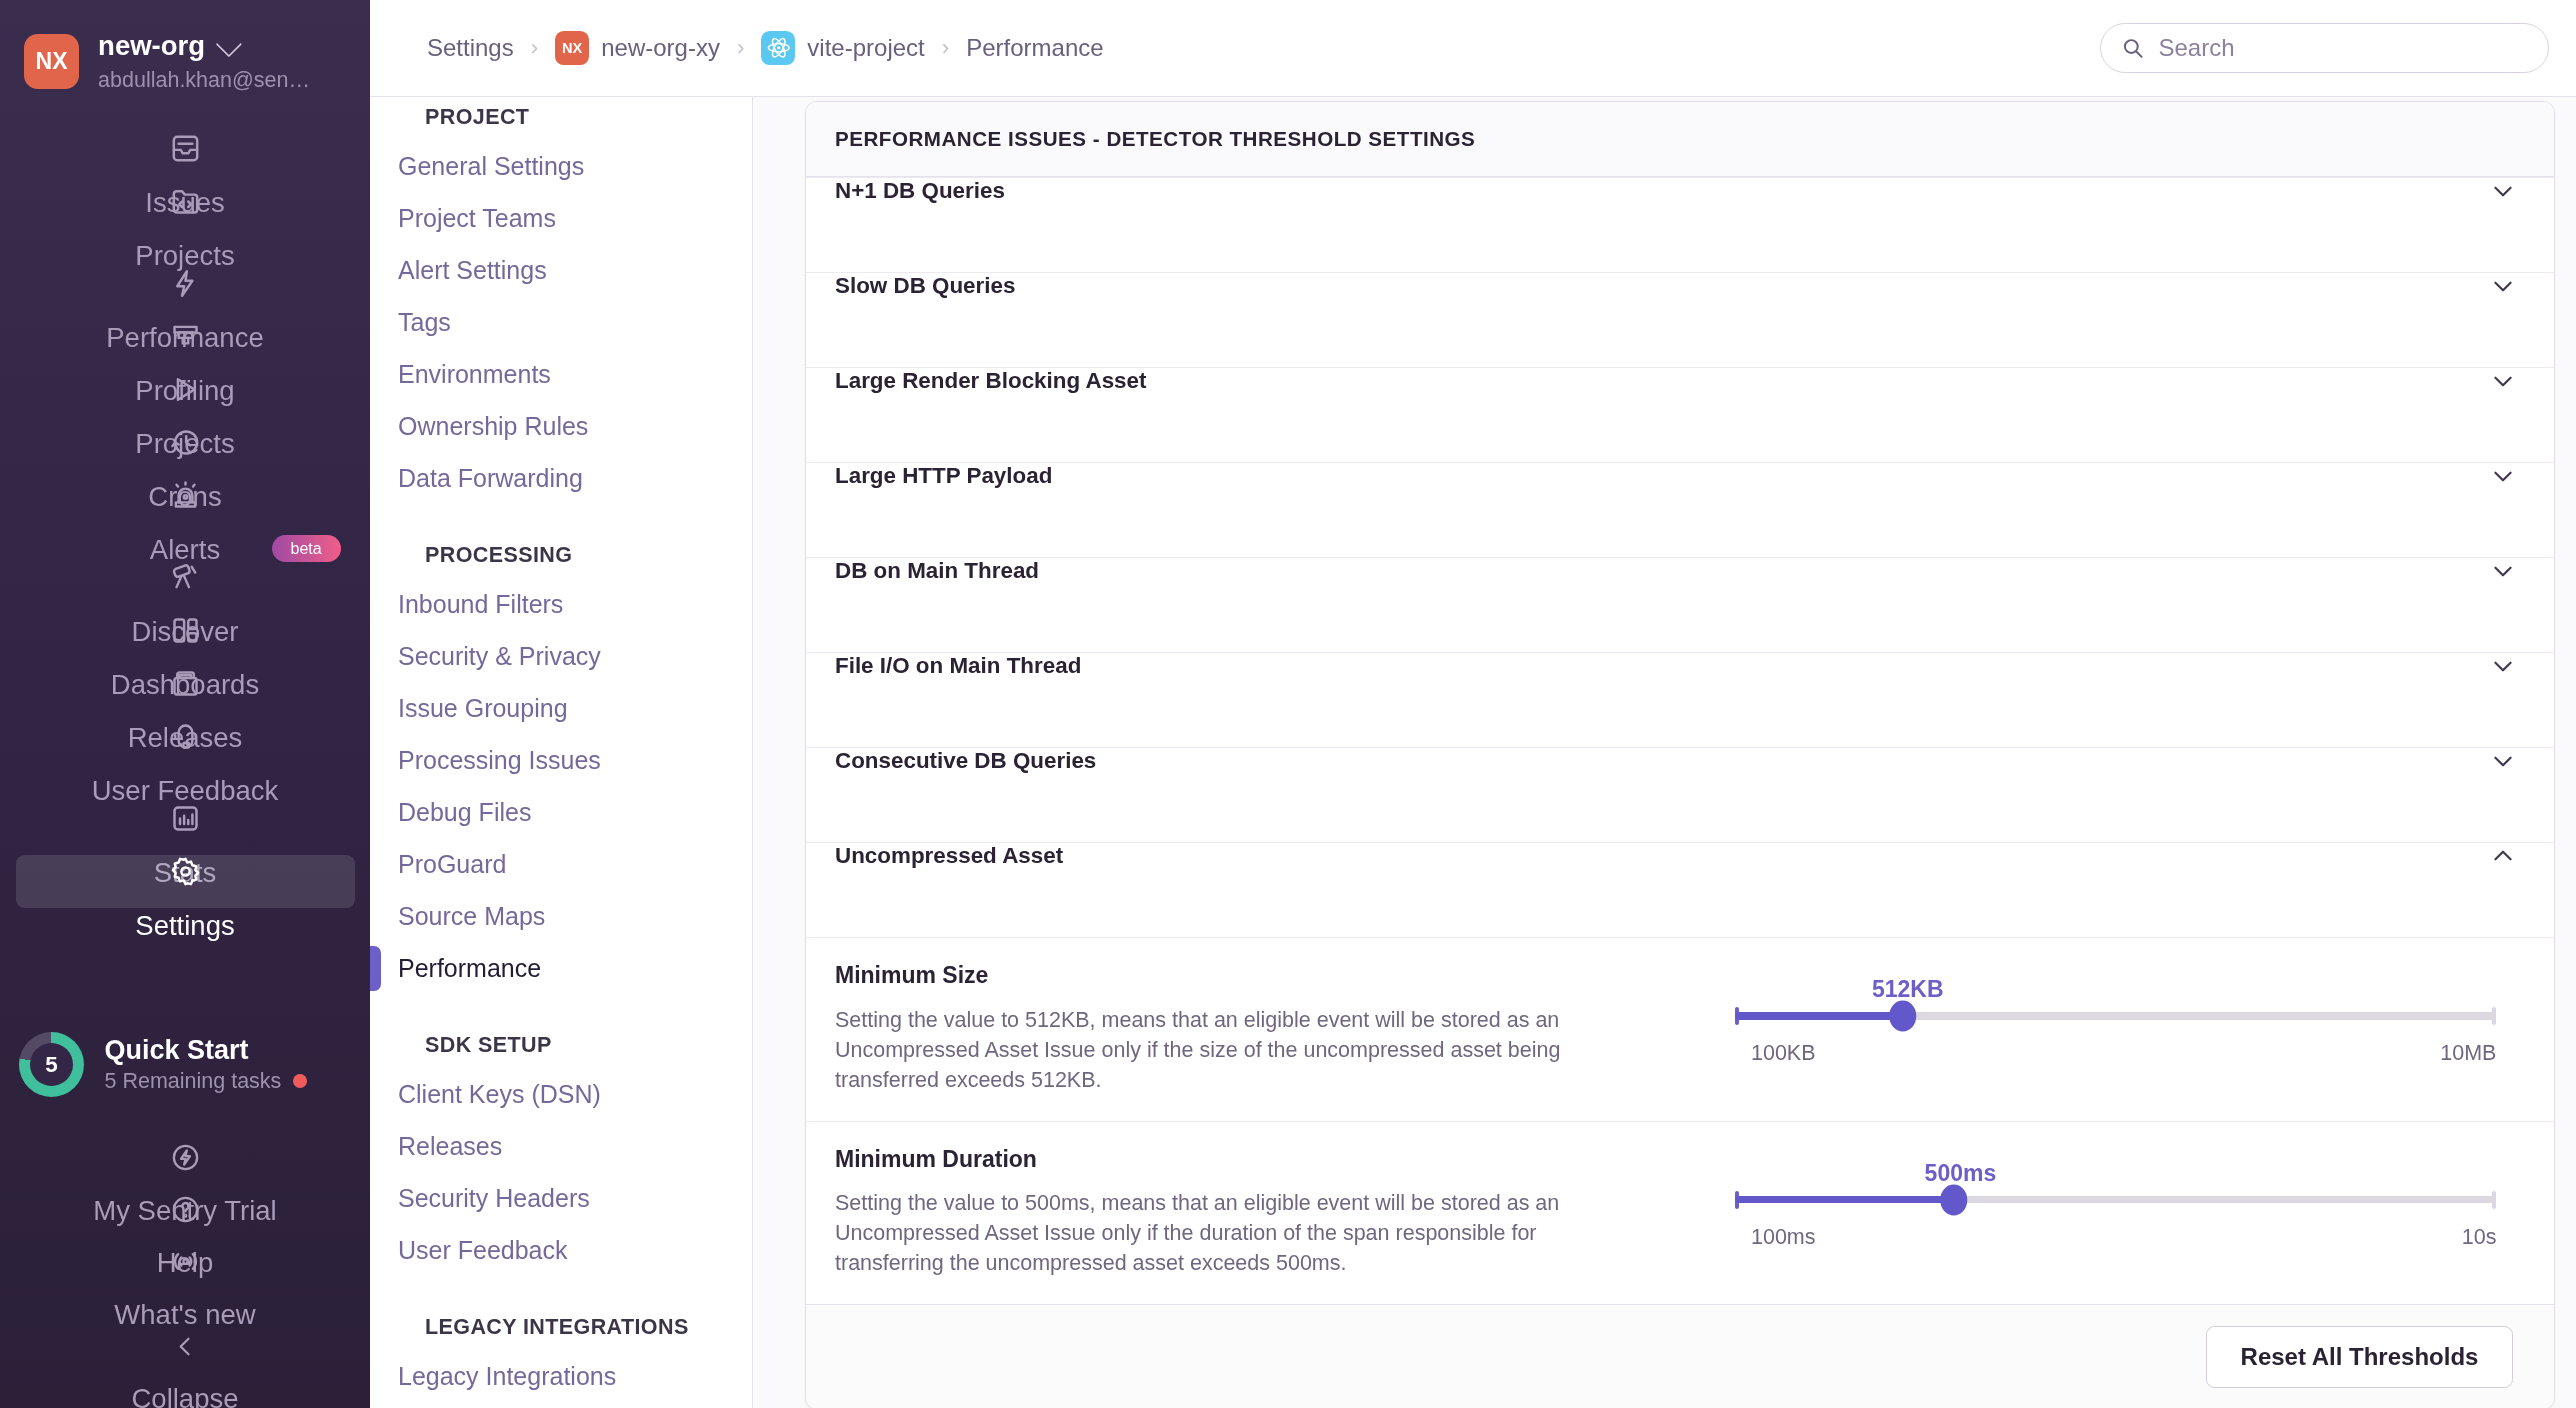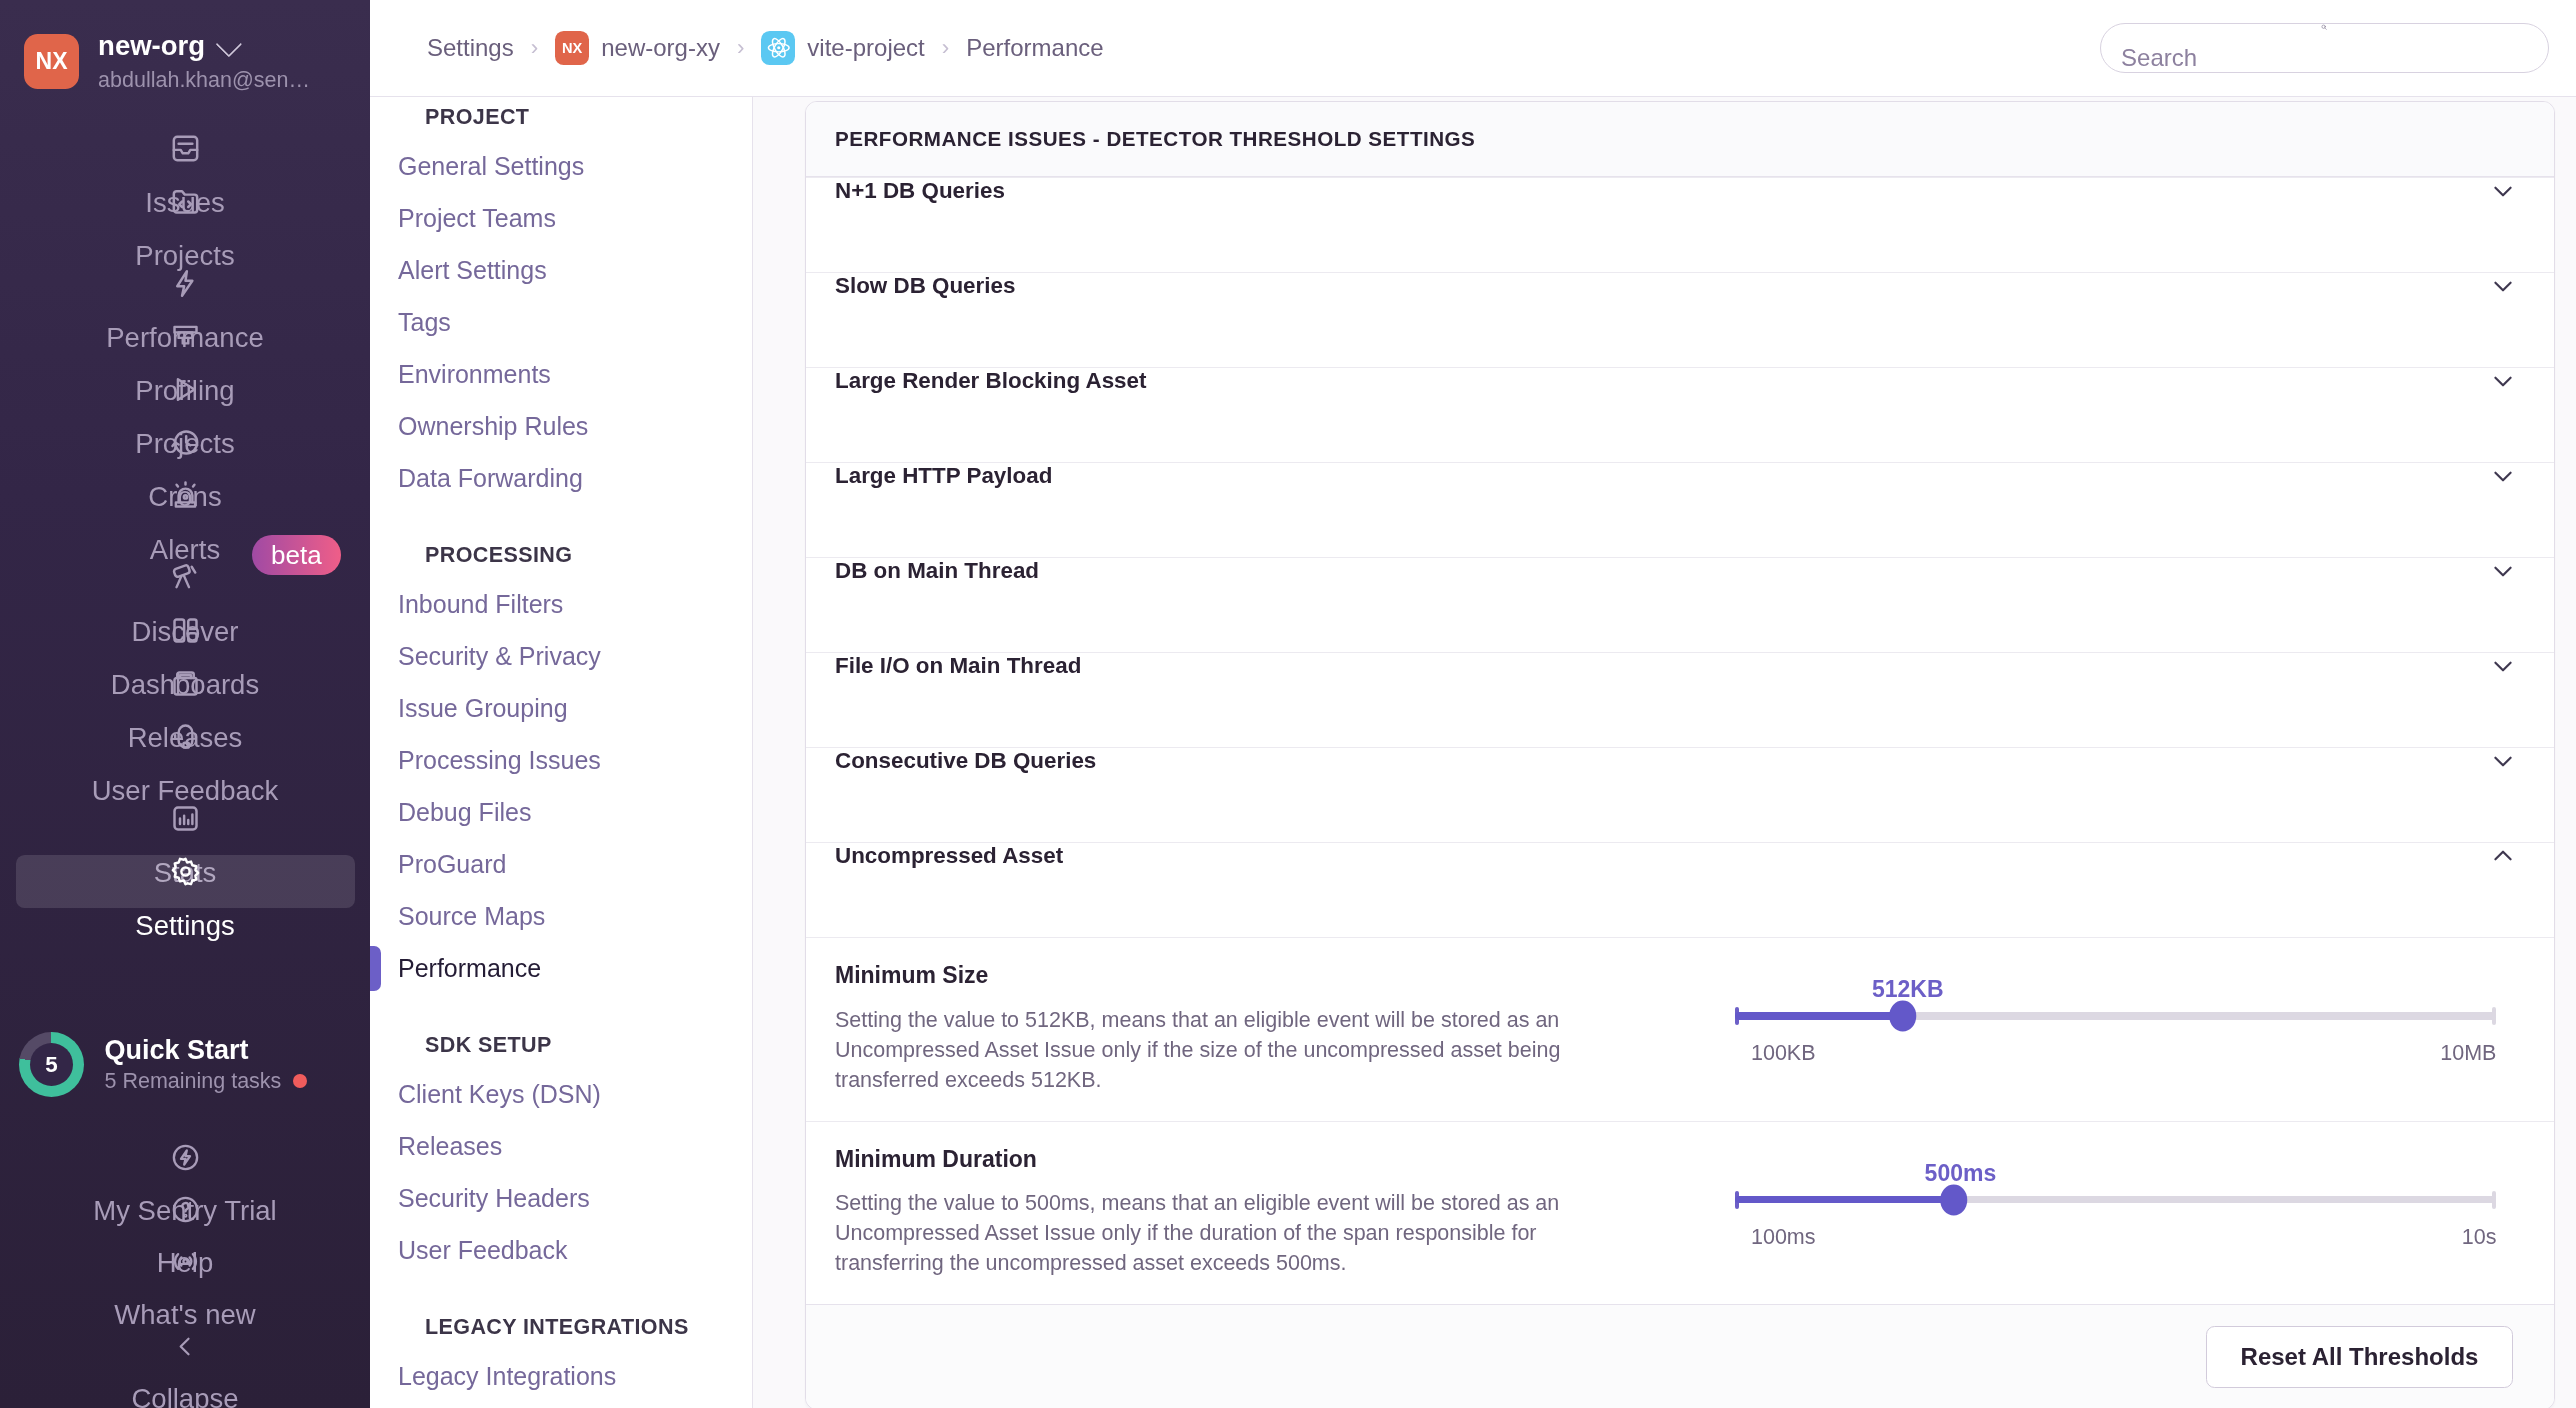--- a/index.html
+++ b/index.html
@@ -21,21 +21,21 @@
     transform:rotate(45deg) translateY(-3.4px); border-radius:1.7px; }
   .nav { margin-top:38px; display:flex; flex-direction:column; }
   .nav-item { display:flex; align-items:center; gap:22.4px; height:53px; padding:0 13.8px; border-radius:8.6px;
     font-size:27.5px; color:#a89cb8; cursor:pointer;flex-direction:column; }
   .nav-item .ic { width:34px; min-width:34px; height:34px; display:flex; align-items:center; justify-content:center; }
   .nav-item svg { stroke:#a89cb8; fill:none; stroke-width:1.8; stroke-linecap:round; stroke-linejoin:round; }
   .nav-item.active { background:rgba(255,255,255,0.12); color:#fff; }
   .nav-item.active svg { stroke:#fff; }
   .gap-lg { margin-top:29px; }
   .badge-beta { margin-left:auto; background:linear-gradient(90deg,#a04aa4,#ef5e88); color:#fff;
-    font-size:26px; padding:4.3px 19px; border-radius:859px; }
+    font-size:16px; padding:4.3px 19px; border-radius:859px; }
   .sidebar-bottom { margin-top:auto; }
   .quickstart { display:flex; align-items:center; gap:20.6px; padding-left:3.4px; margin-bottom:45px; cursor:pointer; }
   .qs-ring { width:65px; height:65px; border-radius:50%;
     background:conic-gradient(#3fbf9c 0 78%, #554a66 78% 100%); position:relative;
     display:flex; align-items:center; justify-content:center; }
   .qs-ring-inner { width:43px; height:43px; border-radius:50%; background:#332647; color:#fff;
     font-size:22.4px; font-weight:700; display:flex; align-items:center; justify-content:center; }
   .qs-text .qs-title { color:#fff; font-size:27px; font-weight:700; }
   .qs-sub { color:#9d92ad; font-size:21.5px; margin-top:2.6px; display:flex; align-items:center; gap:12px; }
   .red-dot { width:13.8px; height:13.8px; border-radius:50%; background:#f05c5c; display:inline-block; }
@@ -48,21 +48,21 @@
     display:flex; align-items:center; padding:0 27.5px 0 57px; }
   .crumbs { display:flex; align-items:center; gap:17px; font-size:24px; color:#6a5f7c; }
   .crumb { cursor:pointer; }
   .crumb-sep { color:#c6bfd2; font-size:22.4px; }
   .crumb-badge { width:34px; height:34px; border-radius:8.6px; background:#e0654a; color:#fff;
     font-size:14.6px; font-weight:700; display:flex; align-items:center; justify-content:center; }
   .crumb-react { width:34px; height:34px; border-radius:8.6px; background:#5bc8f2;
     display:flex; align-items:center; justify-content:center; }
   .crumb-item { display:flex; align-items:center; gap:12px; cursor:pointer; }
   .search-pill { margin-left:auto; width:449px; height:50px; border:1.7px solid #d8d2e0; border-radius:26px;
-    display:flex; align-items:center; gap:13.8px; padding:0 20.6px; background:#fff; color:#8d819f;flex-direction:column; }
+    display:flex; align-items:center; gap:13.8px; padding:0 20.6px; background:#fff; color:#8d819f; }
   .search-pill input { border:none; outline:none; font-size:24px; color:#564b68; width:100%;
     font-family:inherit; background:transparent; }
   .search-pill input::placeholder { color:#8d819f; }
 
   .content-row { flex:1; display:flex; min-height:0; }
 
   
   .snav { width:383px; min-width:383px; background:#fff; border-right:0.9px solid #e6e2ec;
     padding:5.2px 0 0 0; position:relative; overflow:hidden; }
   .snav-title { font-size:21.5px; font-weight:700; color:#3c3548; letter-spacing:0.4px;

